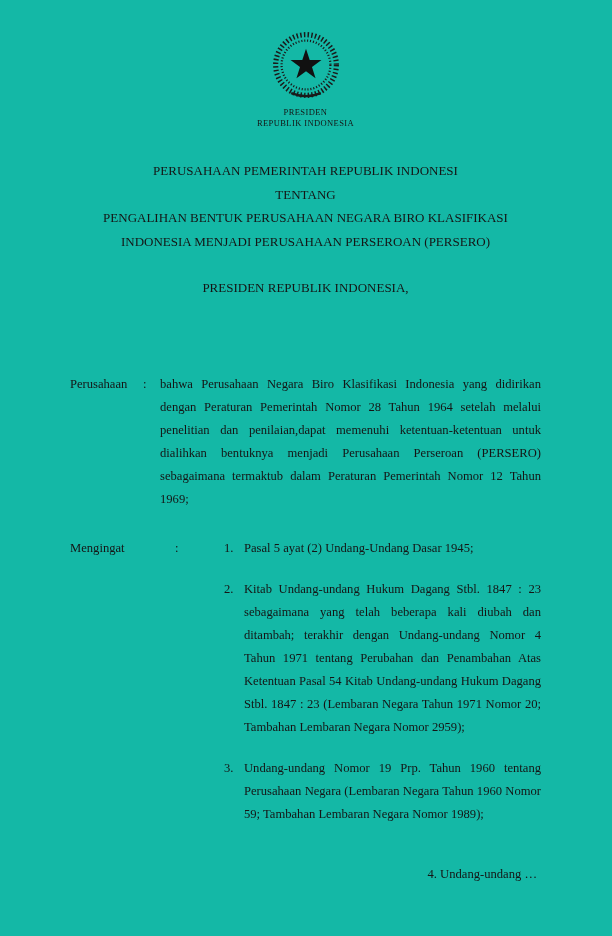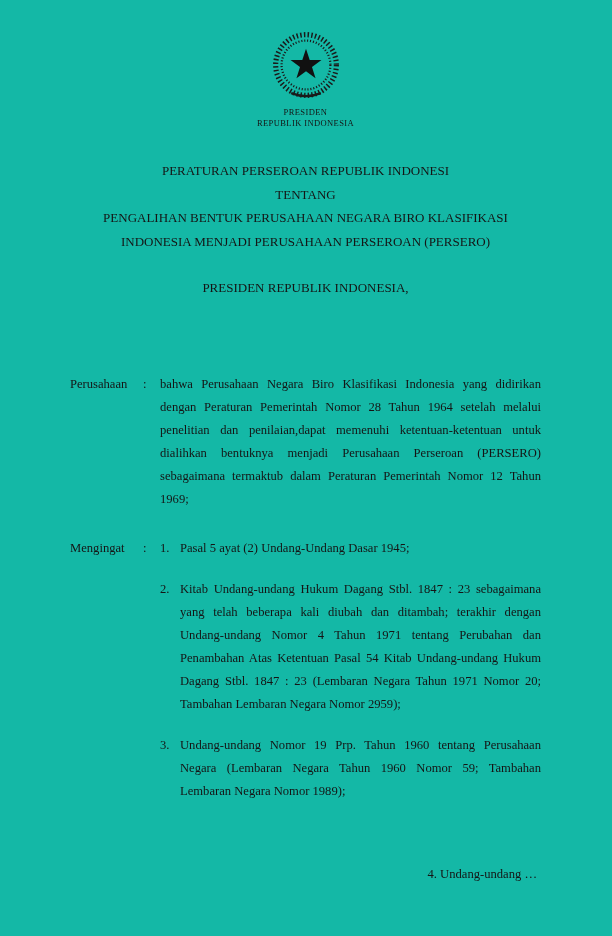--- a/index.html
+++ b/index.html
@@ -42,21 +42,21 @@
 
   
   .clause {
     display: grid;
     grid-template-columns: 73px 17px 1fr;
     font-size: 12.6px;
     line-height: 23px;
     align-items: start;
   }
   .clause-menimbang { margin-top: 77px; }
-  .clause-mengingat { margin-top: 26px; }
+  .clause-mengingat { margin-top: 26px; gap: 32px; }
   .clause .label { text-align: left; }
   .clause .colon { text-align: left; }
   .clause .content p { text-align: justify; }
 
   .item {
     display: grid;
     grid-template-columns: 20px 1fr;
     margin-bottom: 18px;
   }
   .item:last-child { margin-bottom: 0; }
@@ -83,21 +83,21 @@
       </g>
       <path d="M50,28 L55,43.1 L70.9,43.2 L58.1,52.6 L62.9,67.8 L50,58.5 L37.1,67.8 L41.9,52.6 L29.1,43.2 L45,43.1 Z" fill="#111111"></path>
     </svg>
     <div class="seal-text">
       <div>PRESIDEN</div>
       <div>REPUBLIK INDONESIA</div>
     </div>
   </header>
 
   <section class="title-block">
-    <div>PERATURAN PERSEROAN REPUBLIK INDONESI</div>
+    <div>PERUSAHAAN PEMERINTAH REPUBLIK INDONESI</div>
     <div>TENTANG</div>
     <div>PENGALIHAN BENTUK PERUSAHAAN NEGARA BIRO KLASIFIKASI</div>
     <div>INDONESIA MENJADI PERUSAHAAN PERSEROAN (PERSERO)</div>
   </section>
 
   <p class="salutation">PRESIDEN REPUBLIK INDONESIA,</p>
 
   <section class="clause clause-menimbang">
     <div class="label">Perusahaan</div>
     <div class="colon">:</div>

